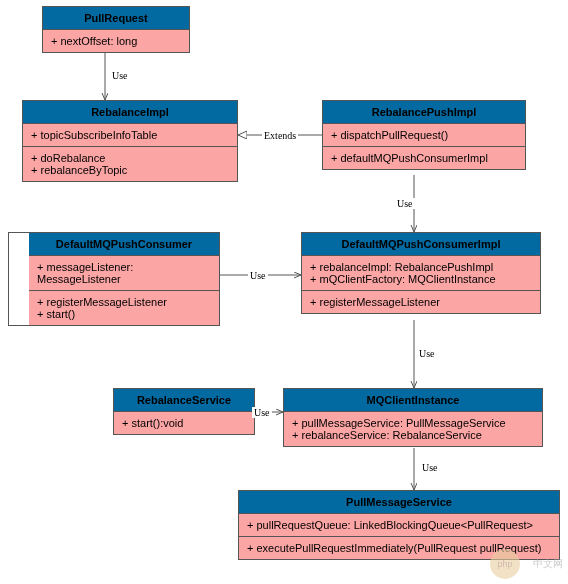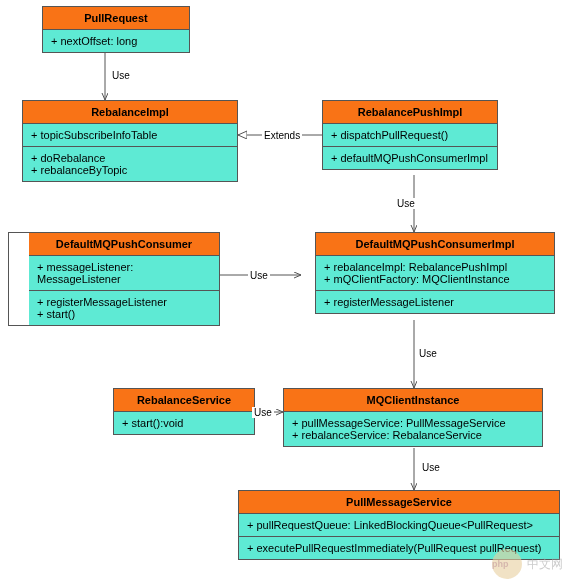--- a/index.html
+++ b/index.html
@@ -10,67 +10,69 @@
       width: 568px;
       height: 584px;
       position: relative;
     }
     .class-box {
       position: absolute;
       border: 1px solid #555;
       background: #fff;
     }
     .class-header {
-      background: #f97316;
+      background: #0369a1;
       border-bottom: 1px solid #555;
       padding: 5px 8px;
       font-weight: bold;
       text-align: center;
     }
     .class-section {
       border-bottom: 1px solid #555;
       padding: 5px 8px;
-      background: #5eead4;
+      background: #fca5a5;
     }
     .class-section:last-child { border-bottom: none; }
     .rel-label {
       position: absolute;
       font-size: 10px;
       background: #fff;
       padding: 0 2px;
+      font-family: Liberation Serif, serif;
     }
     svg.connectors {
       position: absolute;
       top: 0; left: 0;
       width: 568px; height: 584px;
       pointer-events: none;
     }
     .watermark {
       position: absolute;
       right: 5px;
       bottom: 5px;
       opacity: 0.6;
     }
     .watermark-circle {
       display: inline-block;
       width: 30px;
       height: 30px;
       border-radius: 50%;
       background: #e8d0a0;
       color: #b87;
-      font-weight: bold;
+      font-weight: normal;
       font-size: 9px;
+      text-align: center;
       line-height: 30px;
       vertical-align: middle;
     }
     .watermark-text {
       color: #aaa;
-      font-size: 12px;
+      font-size: 10px;
       vertical-align: middle;
-      margin-left: 2px;
+      margin-left: 10px;
     }
   </style>
 </head>
 <body>
 
 <svg class="connectors">
   <defs>
     <marker id="arrow" markerWidth="8" markerHeight="8" refX="7" refY="3" orient="auto">
       <path d="M0,0 L7,3 L0,6" fill="none" stroke="#555" stroke-width="1"></path>
     </marker>
@@ -102,39 +104,39 @@
 
 <div class="class-box" style="left:22px; top:100px; width:216px;">
   <div class="class-header">RebalanceImpl</div>
   <div class="class-section">+ topicSubscribeInfoTable</div>
   <div class="class-section">
     <div>+ doRebalance</div>
     <div>+ rebalanceByTopic</div>
   </div>
 </div>
 
-<div class="class-box" style="left:322px; top:100px; width:176px;">
+<div class="class-box" style="left:322px; top:100px; width:204px;">
   <div class="class-header">RebalancePushImpl</div>
   <div class="class-section">+ dispatchPullRequest()</div>
   <div class="class-section">+ defaultMQPushConsumerImpl</div>
 </div>
 <div class="rel-label" style="left:262px; top:130px;text-align:right;">Extends</div>
 <div class="rel-label" style="left:395px; top:198px;">Use</div>
 
 <div class="class-box" style="left:8px; top:232px; width:212px;padding-left:20px;">
   <div class="class-header">DefaultMQPushConsumer</div>
   <div class="class-section">+ messageListener: MessageListener</div>
   <div class="class-section">
     <div>+ registerMessageListener</div>
     <div>+ start()</div>
   </div>
 </div>
 <div class="rel-label" style="left:248px; top:270px;">Use</div>
 
-<div class="class-box" style="left:315px; top:232px; width:240px;">
+<div class="class-box" style="left:301px; top:232px; width:240px;">
   <div class="class-header">DefaultMQPushConsumerImpl</div>
   <div class="class-section">
     <div>+ rebalanceImpl: RebalancePushImpl</div>
     <div>+ mQClientFactory:  MQClientInstance</div>
   </div>
   <div class="class-section">+ registerMessageListener</div>
 </div>
 <div class="rel-label" style="left:417px; top:348px;">Use</div>
 
 <div class="class-box" style="left:113px; top:388px; width:142px;">

